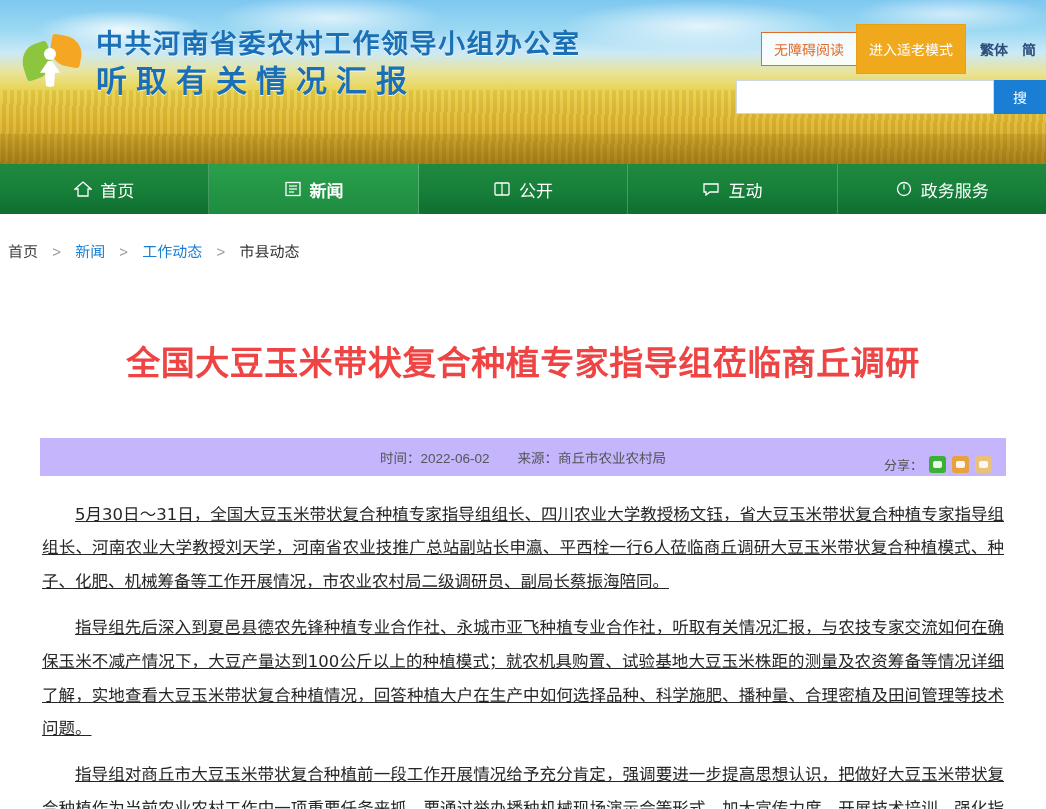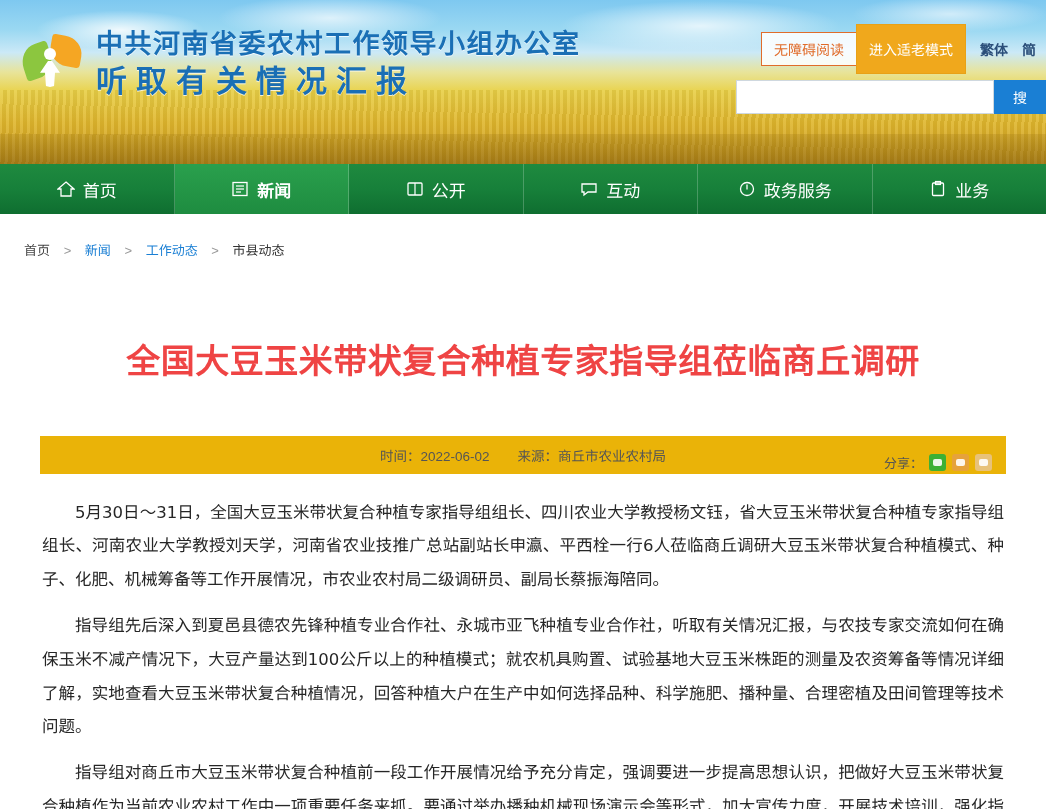--- a/index.html
+++ b/index.html
@@ -173,22 +173,22 @@
   }
   .nav-ico {
     display: inline-block; width: 18px; height: 18px;
     position: relative;
   }
   .nav-ico svg { display: block; }
 
   
   .crumb {
     width: 1046px;
-    padding: 26px 0 22px 24px;
-    font-size: 13px;
+    padding: 26px 0 22px 8px;
+    font-size: 15px;
     color: #444;
     background: #fff;
   }
   .crumb a { color: #444; text-decoration: none; }
   .crumb .sep { color: #999; margin: 0 10px; }
   .crumb .c-news { color: #1a7fd4; }
   .crumb .c-work { color: #1a7fd4; }
   .crumb .c-city { color: #333; }
 
   
@@ -200,21 +200,21 @@
   .art-title {
     text-align: center;
     font-size: 34px;
     font-weight: bold;
     color: #ef4444;
     letter-spacing: .5px;
     padding: 22px 0 30px;
     font-family: "DejaVu Sans", "Liberation Sans", sans-serif;
   }
   .art-meta {
-    background: #eab308;
+    background: #c4b5fd;
     height: 38px;
     display: flex;
     align-items: center;
     justify-content: center;
     position: relative;
     font-size: 13.5px;
     color: #555;
   }
   .art-meta .m-time { margin-right: 28px; }
   .art-meta .share {
@@ -236,21 +236,21 @@
   }
 
   .art-body {
     padding: 22px 2px 0 2px;
     font-size: 16.5px;
     line-height: 2.05;
     color: #262626;
     text-align: justify;
     font-family: "DejaVu Sans", "Liberation Sans", sans-serif;
   }
-  .art-body p { margin: 0 0 12px 0; text-indent: 2em; }
+  .art-body p { margin: 0 0 12px 0; text-indent: 2em; text-decoration: underline; }
 </style>
 </head>
 <body>
 
 <div class="banner">
   <div class="clouds"></div>
   <div class="field"></div>
   <div class="field2"></div>
 
   <div class="logo-wrap">
@@ -322,29 +322,20 @@
   </div>
   <div class="nav-item">
     <span class="nav-ico">
       <svg width="18" height="18" viewBox="0 0 18 18">
           <circle cx="9" cy="9" r="6.5" fill="none" stroke="#fff" stroke-width="1.3"></circle>
           <path d="M9 4.5 v5" stroke="#fff" stroke-width="1.3" fill="none"></path>
         </svg>
     </span>
     <span>政务服务</span>
   </div>
-  <div class="nav-item">
-    <span class="nav-ico">
-      <svg width="18" height="18" viewBox="0 0 18 18">
-          <rect x="3.5" y="3" width="11" height="12.5" rx="1" fill="none" stroke="#fff" stroke-width="1.3"></rect>
-          <rect x="6.5" y="1.5" width="5" height="3" fill="none" stroke="#fff" stroke-width="1.2"></rect>
-        </svg>
-    </span>
-    <span>业务</span>
-  </div>
 </nav>
 
 <div class="crumb">
   <a href="#">首页</a>
   <span class="sep">&gt;</span>
   <a href="#" class="c-news">新闻</a>
   <span class="sep">&gt;</span>
   <a href="#" class="c-work">工作动态</a>
   <span class="sep">&gt;</span>
   <a href="#" class="c-city">市县动态</a>

